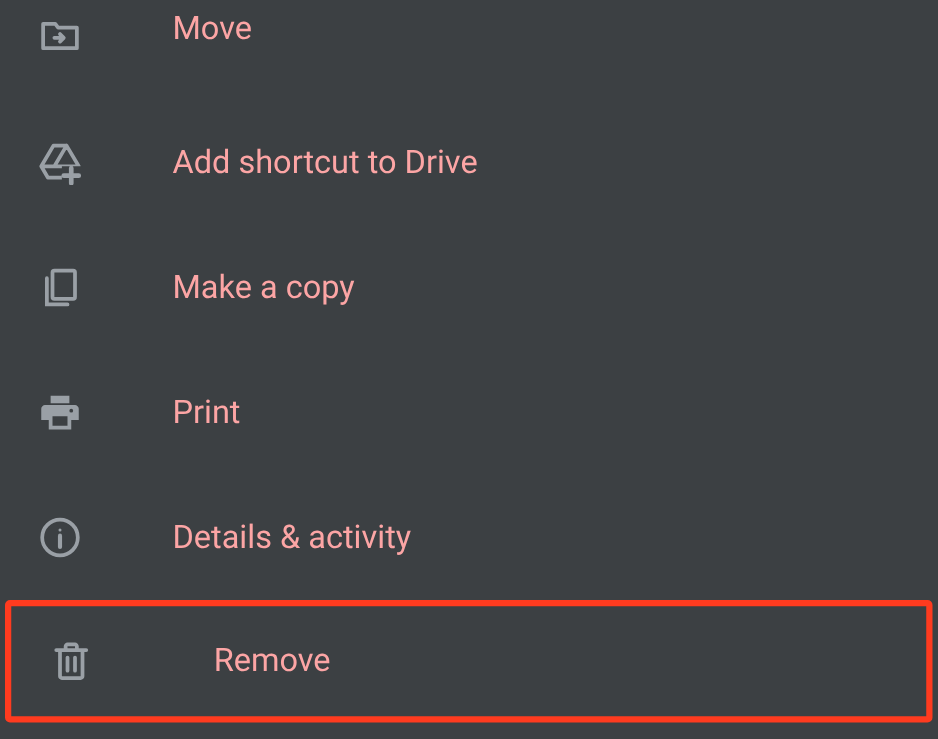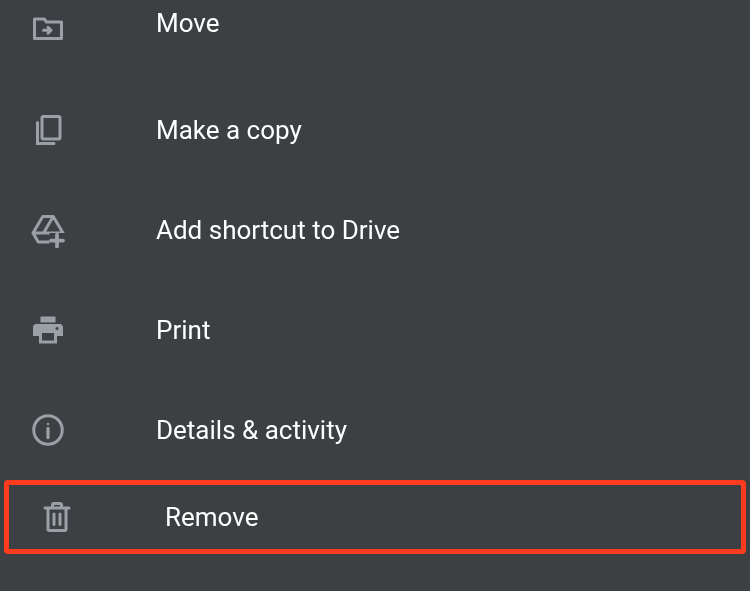--- a/index.html
+++ b/index.html
@@ -47,66 +47,67 @@
       width: 36px;
       height: 36px;
       fill: #9aa0a6;
     }
     .icon-wrap.stroke svg {
       fill: none;
       stroke: #9aa0a6;
       stroke-width: 2;
     }
     .label {
-      color: #ffffff;
+      color: #fca5a5;
       font-size: 26px;
       font-weight: 400;
-      margin-left: 88px;
+      margin-left: 70px;
     }
     .highlight {
       border: 5px solid #ff3b1f;
       border-radius: 4px;
       margin: 0 4px 4px 4px;
-      height: 74px;
+      height: 98px;
+      gap: 24px;
     }
   </style>
 </head>
 <body>
 
 <div class="menu">
 
   <div class="menu-item first">
     <span class="icon-wrap stroke">
       <svg viewBox="0 0 24 24">
         <path d="M3 6.5 L3 19 L21 19 L21 8 L11 8 L9.5 6 L3 6 Z" stroke-linejoin="round"></path>
         <path d="M9 13.5 L13.5 13.5 M12 11.5 L14 13.5 L12 15.5" stroke-linecap="round" stroke-linejoin="round"></path>
       </svg>
     </span>
     <span class="label">Move</span>
   </div>
 
   <div class="menu-item">
-    <span class="icon-wrap stroke">
-      <svg viewBox="0 0 24 24">
-        <rect x="8" y="3" width="12" height="15" rx="1"></rect>
-        <path d="M5 7 L5 21 L16 21" stroke-linecap="round"></path>
-      </svg>
-    </span>
-    <span class="label">Make a copy</span>
-  </div>
-
-  <div class="menu-item">
     <span class="icon-wrap">
       <svg viewBox="0 0 24 24">
         <path d="M8.5 3 L15.5 3 L22 14 L18.5 20 L5.5 20 L2 14 Z M8.5 3 L2 14 L9 14 L15.5 3 Z M15.5 3 L9 14 L22 14 Z" fill="none" stroke="#9aa0a6" stroke-width="2" stroke-linejoin="round"></path>
         <rect x="13" y="14" width="11" height="11" fill="#3c4043"></rect>
         <path d="M18 15 L18 23 M14 19 L22 19" stroke="#9aa0a6" stroke-width="2.5" stroke-linecap="round"></path>
       </svg>
     </span>
     <span class="label">Add shortcut to Drive</span>
+  </div>
+
+  <div class="menu-item">
+    <span class="icon-wrap stroke">
+      <svg viewBox="0 0 24 24">
+        <rect x="8" y="3" width="12" height="15" rx="1"></rect>
+        <path d="M5 7 L5 21 L16 21" stroke-linecap="round"></path>
+      </svg>
+    </span>
+    <span class="label">Make a copy</span>
   </div>
 
   <div class="menu-item">
     <span class="icon-wrap">
       <svg viewBox="0 0 24 24">
         <path d="M7 3 L17 3 L17 7 L7 7 Z"></path>
         <path d="M4 8 L20 8 C21 8 22 9 22 10 L22 16 L18 16 L18 21 L6 21 L6 16 L2 16 L2 10 C2 9 3 8 4 8 Z M8 14 L16 14 L16 19 L8 19 Z" fill-rule="evenodd"></path>
         <circle cx="18" cy="11" r="1" fill="#3c4043"></circle>
       </svg>
     </span>

